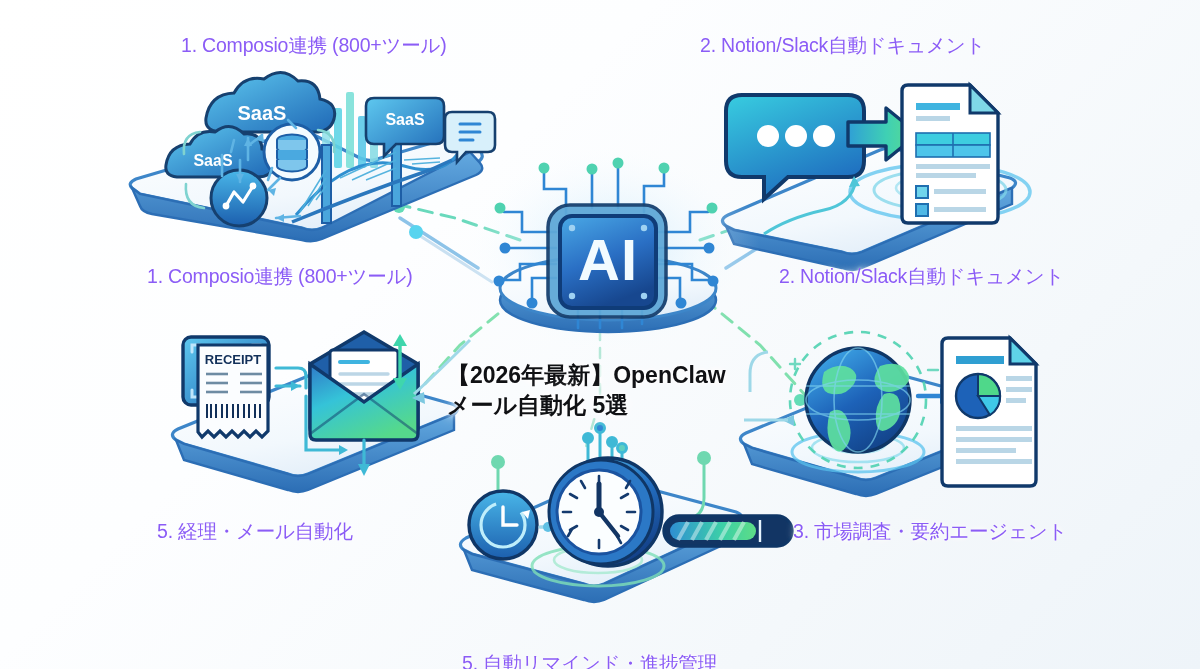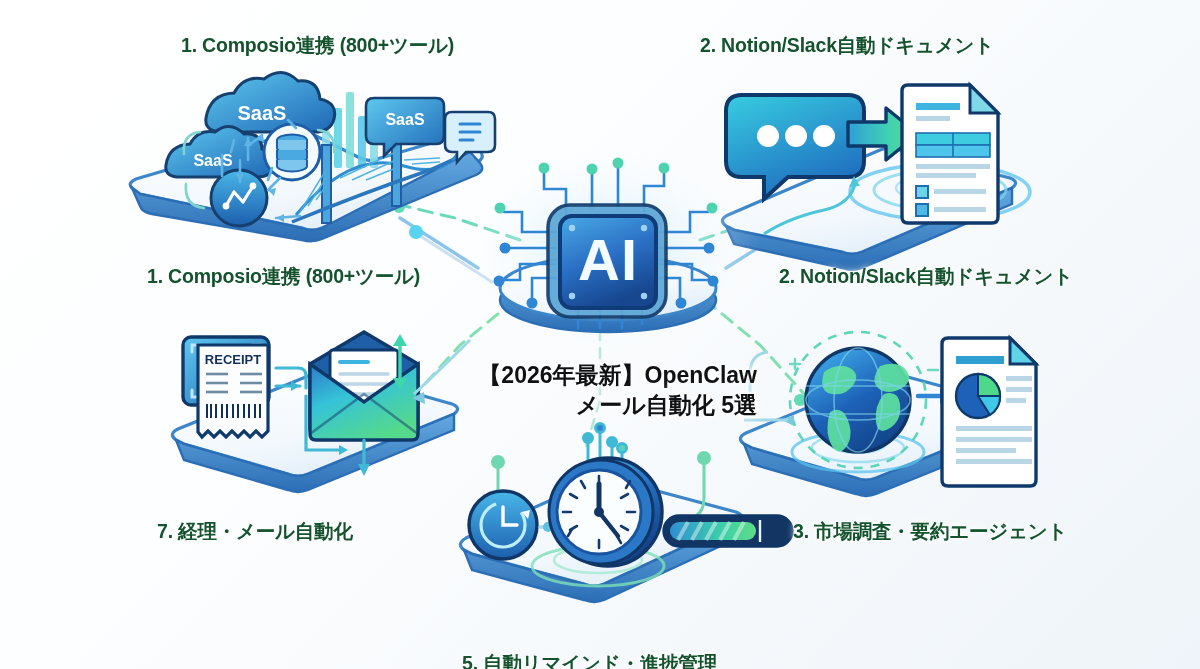--- a/index.html
+++ b/index.html
@@ -5,39 +5,39 @@
   html,body{margin:0;padding:0;}
   body{
     width:1200px;height:669px;overflow:hidden;
     font-family:"Liberation Sans","DejaVu Sans",sans-serif;
     background:linear-gradient(135deg,#ffffff 0%,#fdfeff 35%,#f4f8fb 75%,#eef4f9 100%);
     position:relative;
   }
   #infographic{position:absolute;inset:0;}
   .lbl{
     position:absolute;
-    color:#14532d;
-    font-weight:700;
+    color:#8b5cf6;
+    font-weight:400;
     font-size:19.5px;
     letter-spacing:-0.2px;
     white-space:nowrap;
     text-shadow:0 0 6px #fff,0 0 10px #fff,0 0 3px #fff;
     z-index:40;
   }
   #lbl-top-left{left:181px;top:32px;}
   #lbl-top-right{left:700px;top:32px;}
   #lbl-mid-left{left:147px;top:263px;}
   #lbl-mid-right{left:779px;top:263px;}
   #lbl-bot-left{left:157px;top:518px;}
   #lbl-bot-right{left:793px;top:518px;}
   #lbl-bottom{left:462px;top:628px;margin-top:22px;}
 
   #center-title{
     position:absolute;left:447px;top:360px;width:310px;
-    text-align:right;z-index:45;
+    text-align:left;z-index:45;
     color:#101114;font-weight:700;font-size:23px;line-height:1.32;
     text-shadow:0 0 7px #fff,0 0 12px #fff,0 0 18px #fff,0 0 4px #fff;
   }
   #center-title div{white-space:nowrap;}
 </style>
 </head>
 <body>
 
 <svg id="infographic" viewBox="0 0 1200 669" xmlns="http://www.w3.org/2000/svg">
   <defs>
@@ -503,20 +503,20 @@
       </g>
       <path d="M760,520 v22" stroke="#e6f4ff" stroke-width="2.4"></path>
     </g>
   </g>
 </svg>
 
 <div class="lbl" id="lbl-top-left">1. Composio連携 (800+ツール)</div>
 <div class="lbl" id="lbl-top-right">2. Notion/Slack自動ドキュメント</div>
 <div class="lbl" id="lbl-mid-left">1. Composio連携 (800+ツール)</div>
 <div class="lbl" id="lbl-mid-right">2. Notion/Slack自動ドキュメント</div>
-<div class="lbl" id="lbl-bot-left">7. 経理・メール自動化</div>
+<div class="lbl" id="lbl-bot-left">5. 経理・メール自動化</div>
 <div class="lbl" id="lbl-bot-right">3. 市場調査・要約エージェント</div>
 <div class="lbl" id="lbl-bottom">5. 自動リマインド・進捗管理</div>
 
 <div id="center-title">
   <div>【2026年最新】OpenClaw</div>
   <div>メール自動化 5選</div>
 </div>
 
 </body></html>

